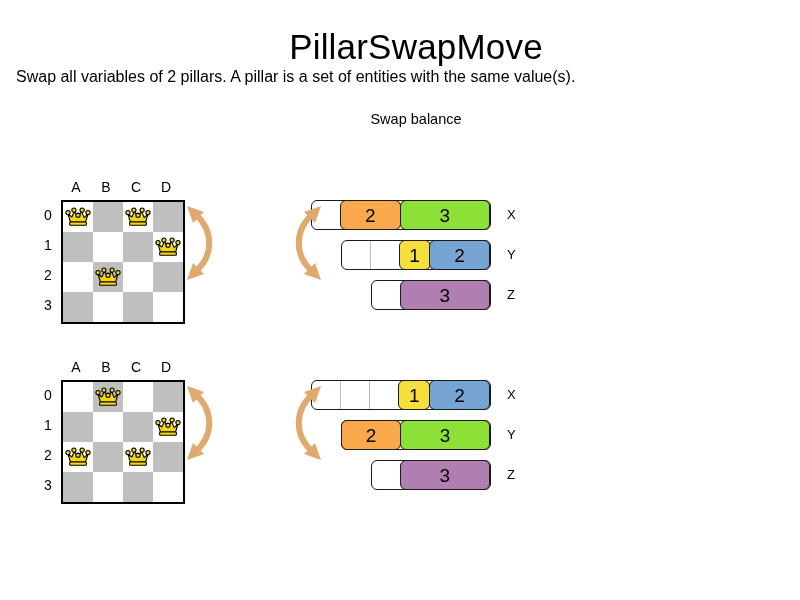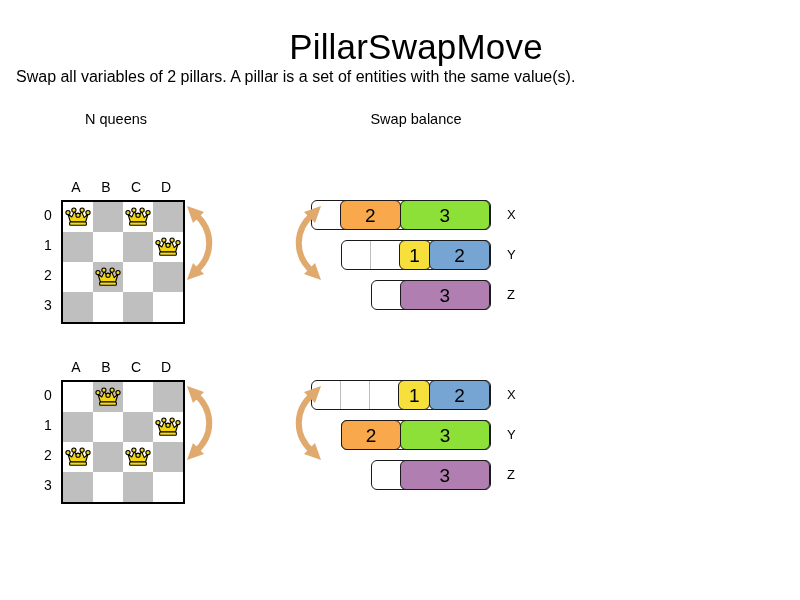--- a/index.html
+++ b/index.html
@@ -77,21 +77,20 @@
   .swap-arrow{position:absolute;}
 </style>
 </head>
 <body>
 
 <div class="page">
 
   <div id="title">PillarSwapMove</div>
   <div id="subtitle">Swap all variables of 2 pillars. A pillar is a set of entities with the same value(s).</div>
 
-  <div class="section-head" id="head-nqueens">N queens</div>
   <div class="section-head" id="head-cloud">Swap balance</div>
 
   <div id="boards">
       <div class="board" style="left: 20px; top: 175px;">
         <div class="col-label" style="left: 25px;">A</div>
         <div class="col-label" style="left: 55px;">B</div>
         <div class="col-label" style="left: 85px;">C</div>
         <div class="col-label" style="left: 115px;">D</div>
         <div class="row-label" style="top: 25px;">0</div>
         <div class="row-label" style="top: 55px;">1</div>

